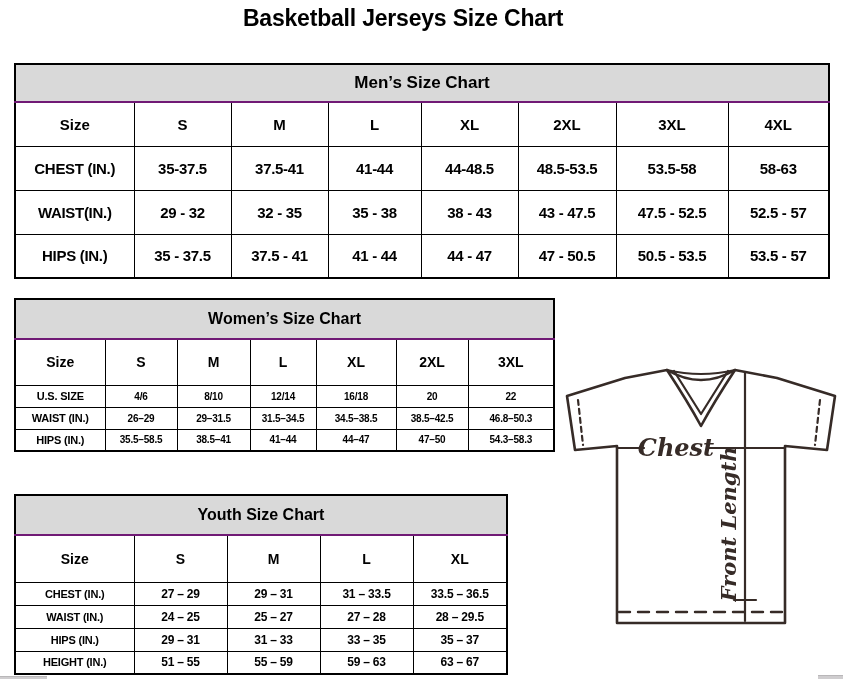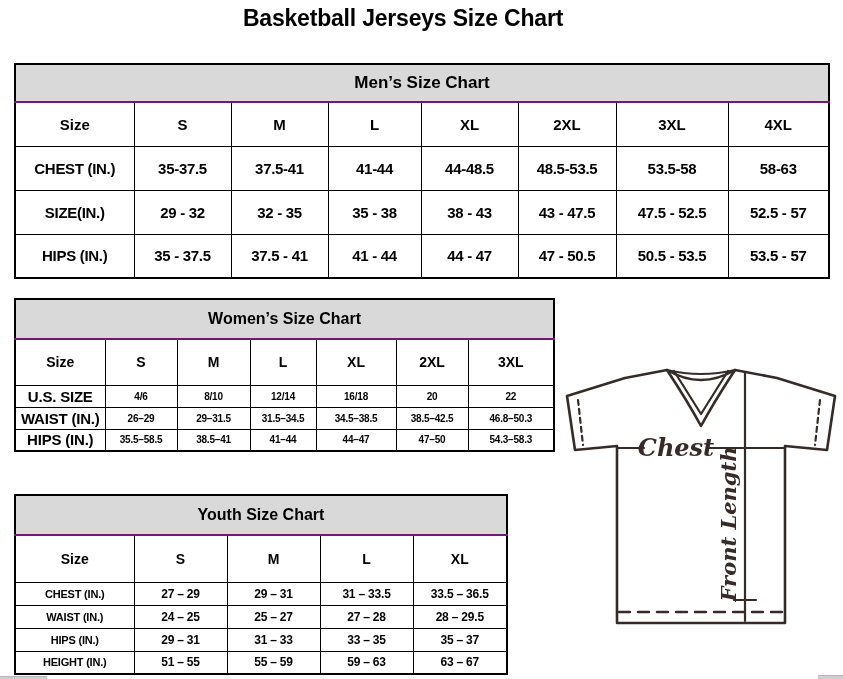--- a/index.html
+++ b/index.html
@@ -31,21 +31,21 @@
   table.men tr.data td { font-size:15px; letter-spacing:-0.3px; }
 
   
   table.women { left:14px; top:298px; width:539px; }
   table.women tr.bar { height:40px; }
   table.women tr.bar th { font-size:16px; }
   table.women tr.head { height:46px; }
   table.women tr.head th { font-size:14px; }
   table.women tr.data { height:22px; }
   table.women tr.data td { font-size:10px; letter-spacing:-0.2px; }
-  table.women tr.data td.lbl { font-size:15px; }
+  table.women tr.data td.lbl { font-size:11px; }
 
   
   table.youth { left:14px; top:494px; width:492px; }
   table.youth tr.bar { height:40px; }
   table.youth tr.bar th { font-size:16px; }
   table.youth tr.head { height:47px; }
   table.youth tr.head th { font-size:14px; }
   table.youth tr.data { height:23px; }
   table.youth tr.data td { font-size:12px; letter-spacing:-0.2px; }
   table.youth tr.data td.lbl { font-size:11px; }
@@ -94,21 +94,21 @@
       <td class="lbl">CHEST (IN.)</td>
       <td>35-37.5</td>
       <td>37.5-41</td>
       <td>41-44</td>
       <td>44-48.5</td>
       <td>48.5-53.5</td>
       <td>53.5-58</td>
       <td>58-63</td>
     </tr>
     <tr class="data">
-      <td class="lbl">SIZE(IN.)</td>
+      <td class="lbl">WAIST(IN.)</td>
       <td>29 - 32</td>
       <td>32 - 35</td>
       <td>35 - 38</td>
       <td>38 - 43</td>
       <td>43 - 47.5</td>
       <td>47.5 - 52.5</td>
       <td>52.5 - 57</td>
     </tr>
     <tr class="data">
       <td class="lbl">HIPS (IN.)</td>

